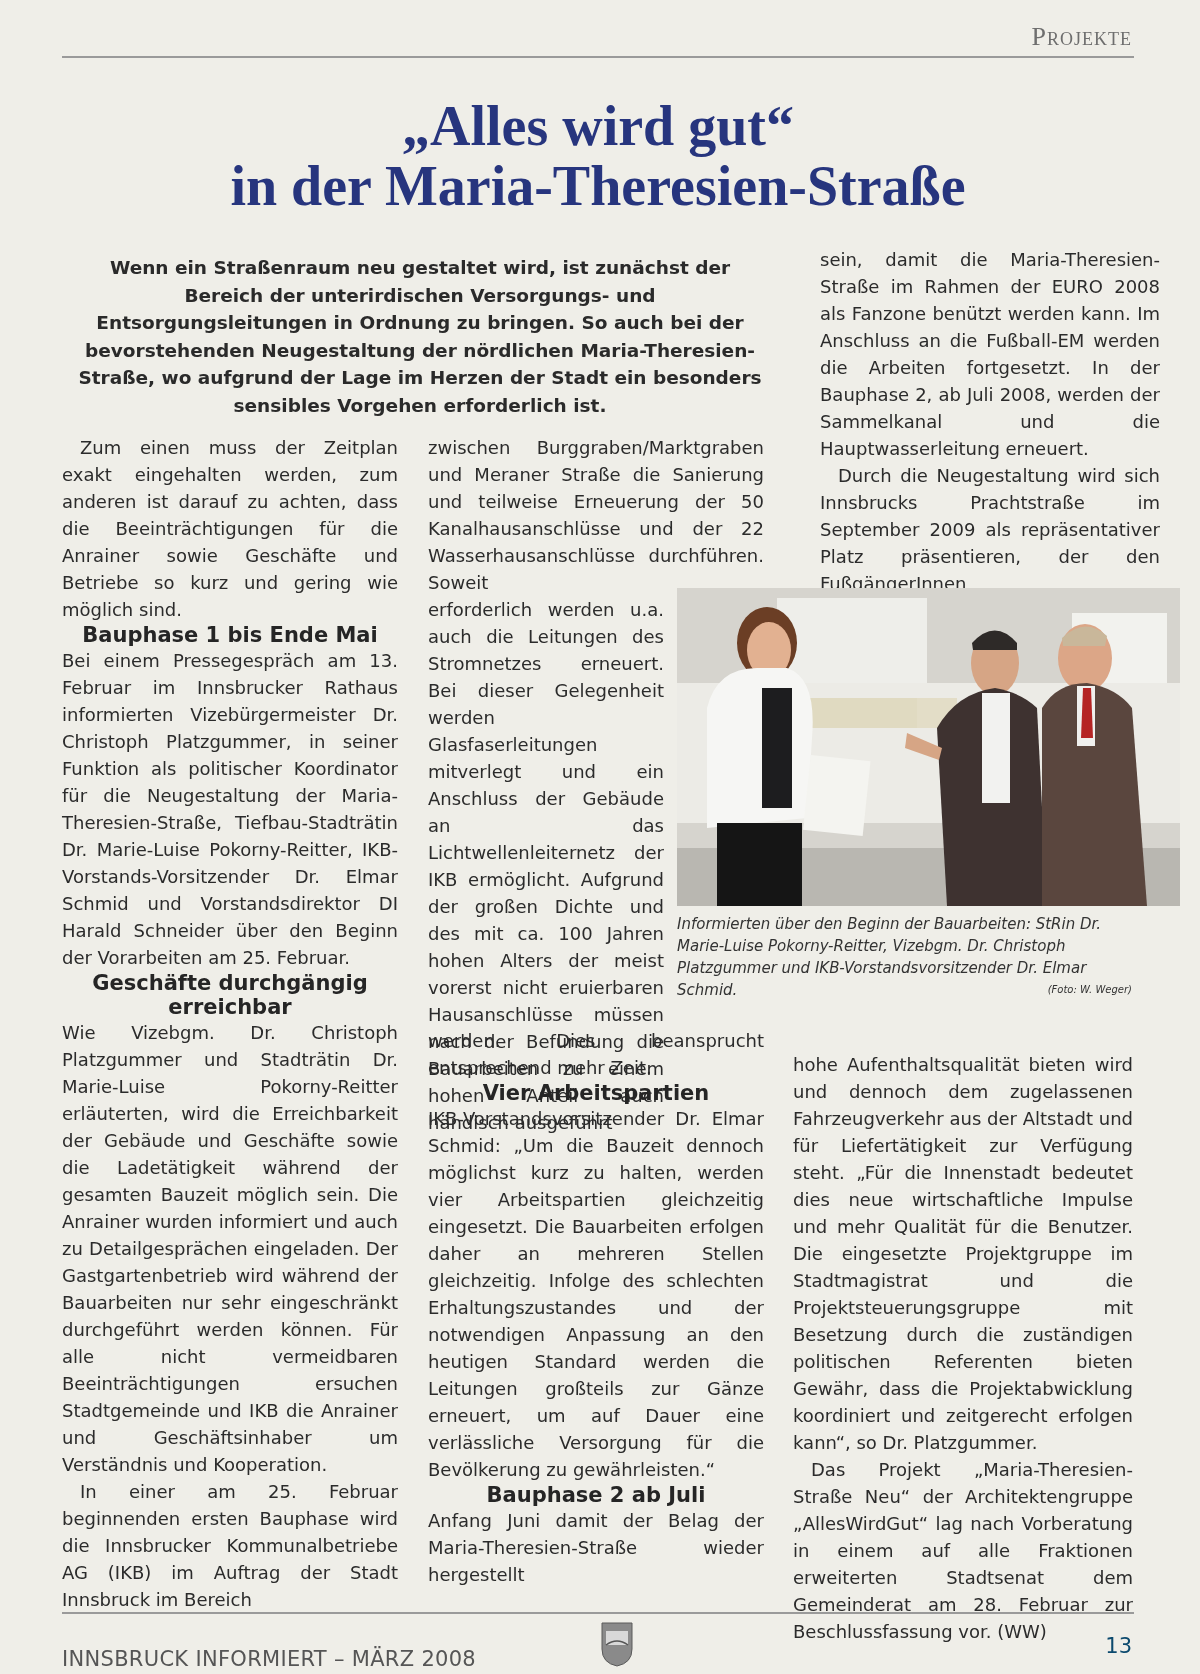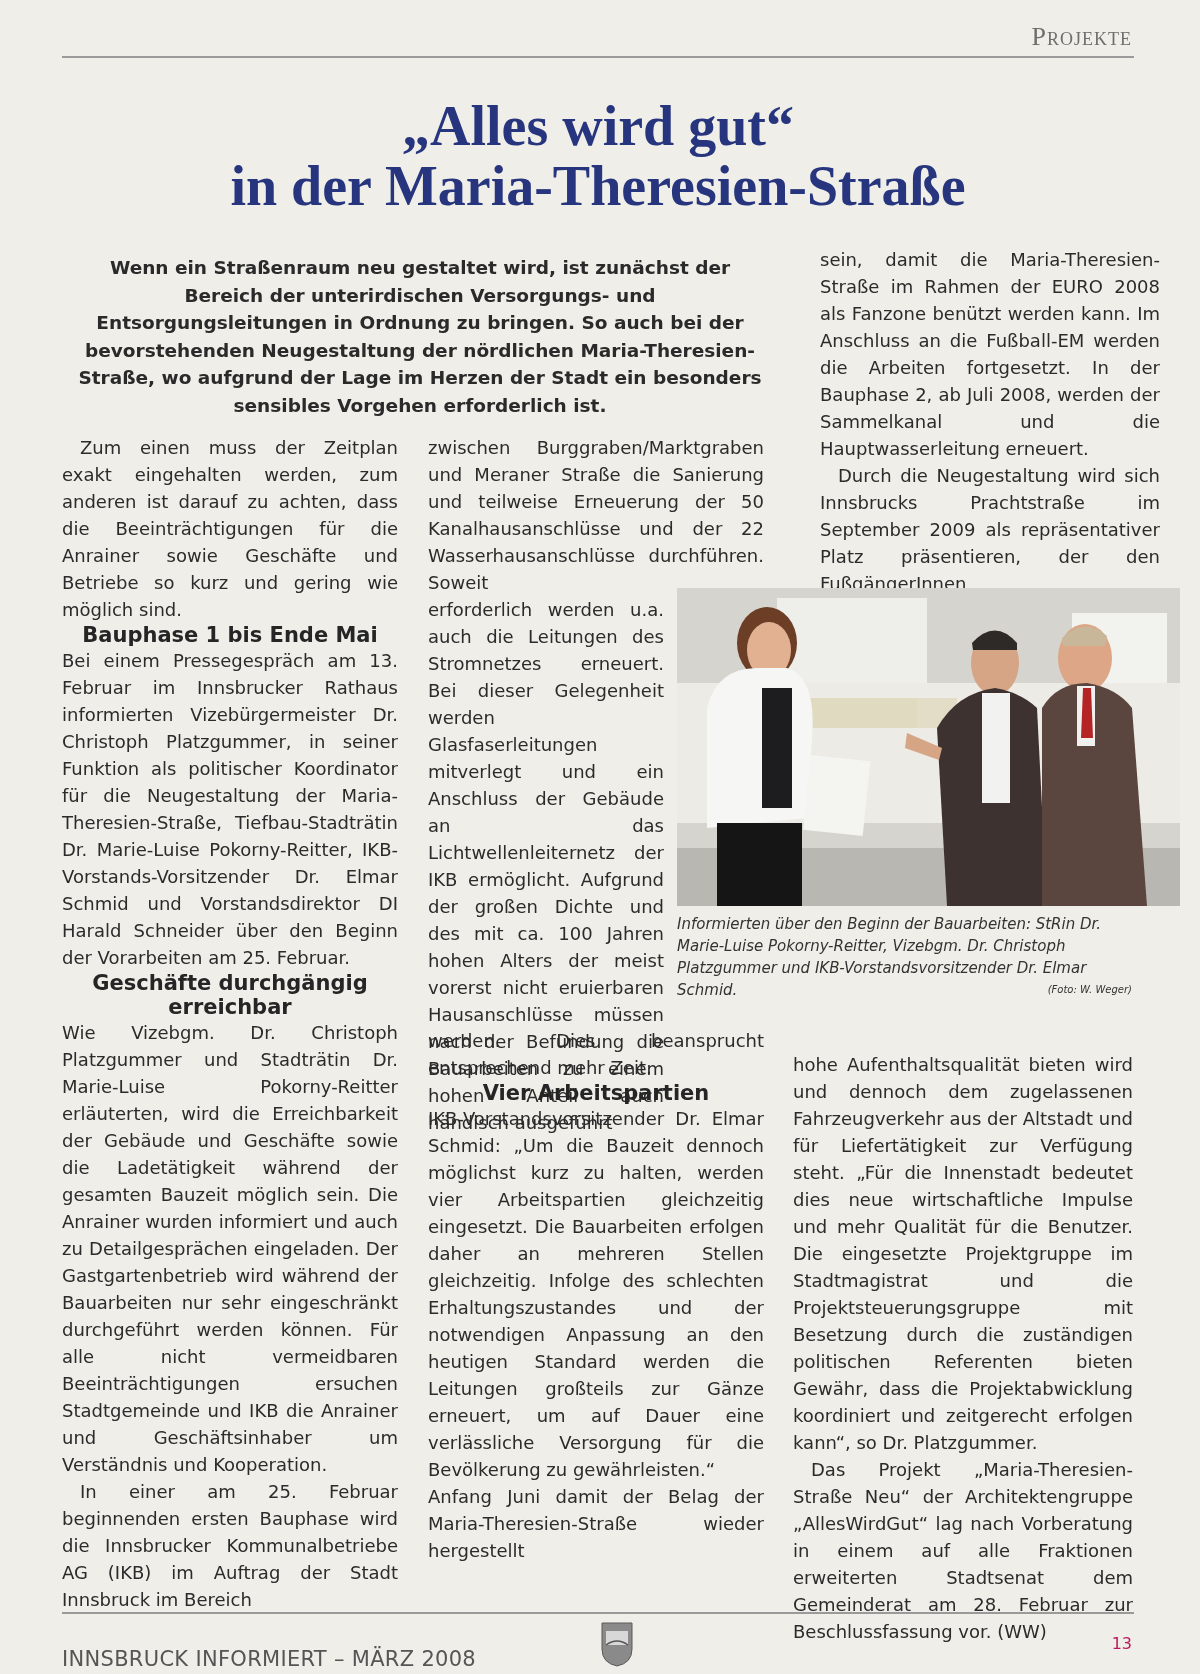--- a/index.html
+++ b/index.html
@@ -50,21 +50,21 @@
     position: absolute; left: 677px; top: 913px; width: 470px;
     font-style: italic; font-size: 15px; line-height: 22px; color: #333;
   }
   .credit {
     position: absolute; right: 68px; top: 984px;
     font-style: italic; font-size: 10px; color: #333;
   }
   .footer-left {
     position: absolute; left: 62px; top: 1634px; font-size: 21px; color: #555; letter-spacing: 0.3px; margin-top: 13px;
   }
-  .footer-page { position: absolute; right: 68px; top: 1634px; font-size: 16px; color: #be185d; }
+  .footer-page { position: absolute; right: 68px; top: 1634px; font-size: 21px; color: #0c4a6e; }
   .crest { position: absolute; left: 600px; top: 1621px; width: 34px; height: 46px; }
   .sp { margin-top: 27px; }
 </style>
 </head>
 <body>
 
 <div class="section-label">Projekte</div>
 <div class="rule top"></div>
 
 <h1 class="headline">
@@ -85,20 +85,21 @@
 
 <div class="col c2">
   <p>zwischen Burggraben/Marktgraben und Meraner Straße die Sanierung und teilweise Erneuerung der 50 Kanalhausanschlüsse und der 22 Wasserhausanschlüsse durchführen. Soweit</p>
   <p class="narrow">erforderlich werden u.a. auch die Leitungen des Stromnetzes erneuert. Bei dieser Gelegenheit werden Glasfaserleitungen mitverlegt und ein Anschluss der Gebäude an das Lichtwellenleiternetz der IKB ermöglicht. Aufgrund der großen Dichte und des mit ca. 100 Jahren hohen Alters der meist vorerst nicht eruierbaren Hausanschlüsse müssen nach der Befundung die Bauarbeiten zu einem hohen Anteil auch händisch ausgeführt</p>
 </div>
 
 <div class="col c2b" style="top:1027px;">
   <p>werden. Dies beansprucht entsprechend mehr Zeit.</p>
   <h3 class="sp">Vier Arbeitspartien</h3>
   <p>IKB-Vorstandsvorsitzender Dr. Elmar Schmid: „Um die Bauzeit dennoch möglichst kurz zu halten, werden vier Arbeitspartien gleichzeitig eingesetzt. Die Bauarbeiten erfolgen daher an mehreren Stellen gleichzeitig. Infolge des schlechten Erhaltungszustandes und der notwendigen Anpassung an den heutigen Standard werden die Leitungen großteils zur Gänze erneuert, um auf Dauer eine verlässliche Versorgung für die Bevölkerung zu gewährleisten.“</p>
+  <h3 class="sp">Bauphase 2 ab Juli</h3>
   <p>Anfang Juni damit der Belag der Maria-Theresien-Straße wieder hergestellt</p>
 </div>
 
 <div class="col c3">
   <p>sein, damit die Maria-Theresien-Straße im Rahmen der EURO 2008 als Fanzone benützt werden kann. Im Anschluss an die Fußball-EM werden die Arbeiten fortgesetzt. In der Bauphase 2, ab Juli 2008, werden der Sammelkanal und die Hauptwasserleitung erneuert.</p>
   <p class="indent">Durch die Neugestaltung wird sich Innsbrucks Prachtstraße im September 2009 als repräsentativer Platz präsentieren, der den FußgängerInnen</p>
 </div>
 
 <div class="photo">
   <svg width="503" height="318" viewBox="0 0 503 318">

